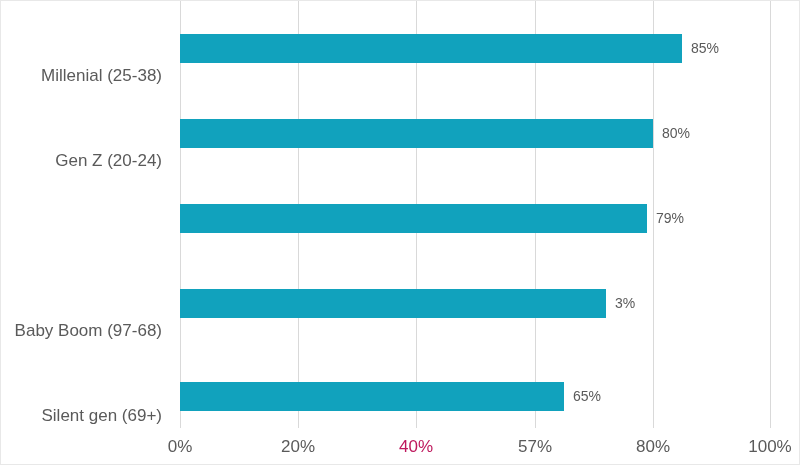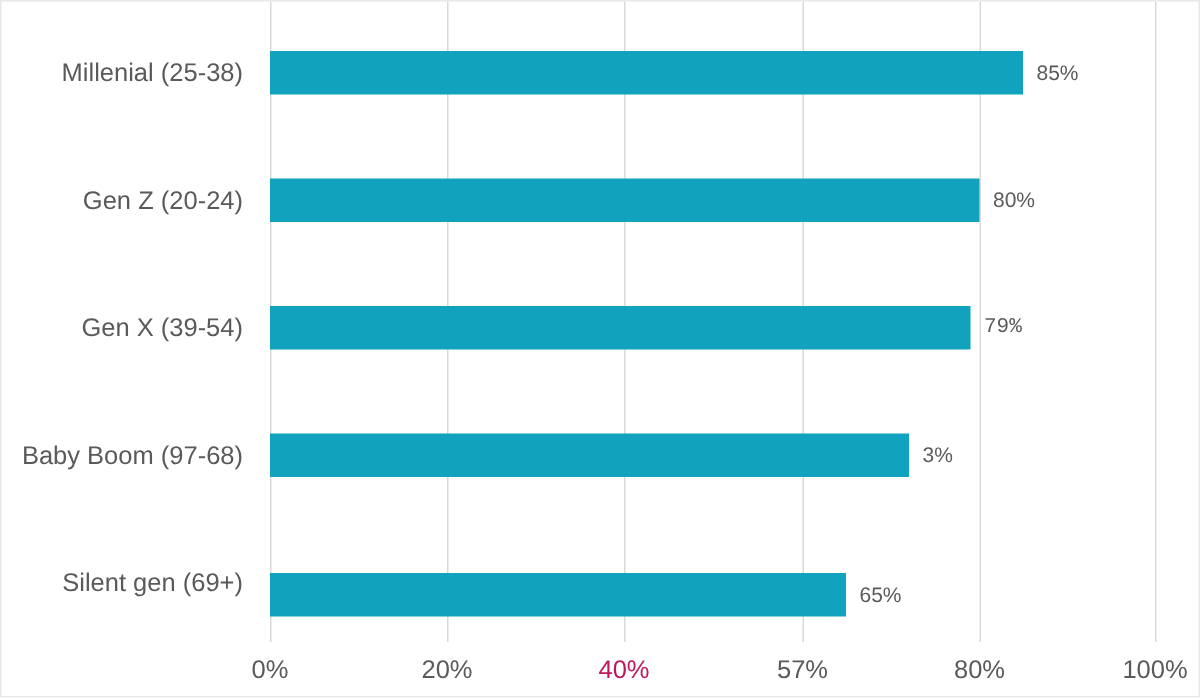--- a/index.html
+++ b/index.html
@@ -76,20 +76,21 @@
   }
   .cat-label {
     position: absolute;
     right: 9px;
     height: 29px;
     line-height: 29px;
     font-size: 17px;
     color: #5a5a5a;
     text-align: right;
     white-space: nowrap;
+    margin-top: 27px;
   }
 
   
   #x-axis {
     position: absolute;
     left: 0;
     top: 430px;
     width: 800px;
     height: 35px;
   }
@@ -103,21 +104,20 @@
   }
 </style>
 </head>
 <body>
 
 <div id="chart-root" style="background: rgb(255, 255, 255);">
 
   <div id="cat-labels">
     <div class="cat-label" style="top: 33px; color: rgb(90, 90, 90);">Millenial (25-38)</div>
     <div class="cat-label" style="top: 118px; color: rgb(90, 90, 90);">Gen Z (20-24)</div>
-    <div class="cat-label" style="top: 203px; color: rgb(90, 90, 90);">Gen X (39-54)</div>
     <div class="cat-label" style="top: 288px; color: rgb(90, 90, 90);">Baby Boom (97-68)</div>
     <div class="cat-label" style="top: 373px; color: rgb(90, 90, 90);">Silent gen (69+)</div>
   </div>
 
   <div id="plot-area">
 
     <div class="gridline" style="left: 0px; background: rgb(217, 217, 217);"></div>
     <div class="gridline" style="left: 118px; background: rgb(217, 217, 217);"></div>
     <div class="gridline" style="left: 236px; background: rgb(217, 217, 217);"></div>
     <div class="gridline" style="left: 355px; background: rgb(217, 217, 217);"></div>
@@ -129,21 +129,21 @@
       <div class="bar-value" style="left: 502px; color: rgb(90, 90, 90);">85%</div>
     </div>
 
     <div class="cat-row" style="top:85px;">
       <div class="bar" style="width: 473px; background: rgb(17, 162, 189);"></div>
       <div class="bar-value" style="left: 473px; color: rgb(90, 90, 90);">80%</div>
     </div>
 
     <div class="cat-row" style="top:170px;">
       <div class="bar" style="width: 467px; background: rgb(17, 162, 189);"></div>
-      <div class="bar-value" style="left: 467px; color: rgb(90, 90, 90); font-family: Liberation Mono, monospace;">79%</div>
+      <div class="bar-value" style="left: 467px; color: rgb(90, 90, 90);">79%</div>
     </div>
 
     <div class="cat-row" style="top:255px;">
       <div class="bar" style="width: 426px; background: rgb(17, 162, 189);"></div>
       <div class="bar-value" style="left: 426px; color: rgb(90, 90, 90);">3%</div>
     </div>
 
     <div class="cat-row" style="top:348px;">
       <div class="bar" style="width: 384px; background: rgb(17, 162, 189);"></div>
       <div class="bar-value" style="left: 384px; color: rgb(90, 90, 90);">65%</div>

